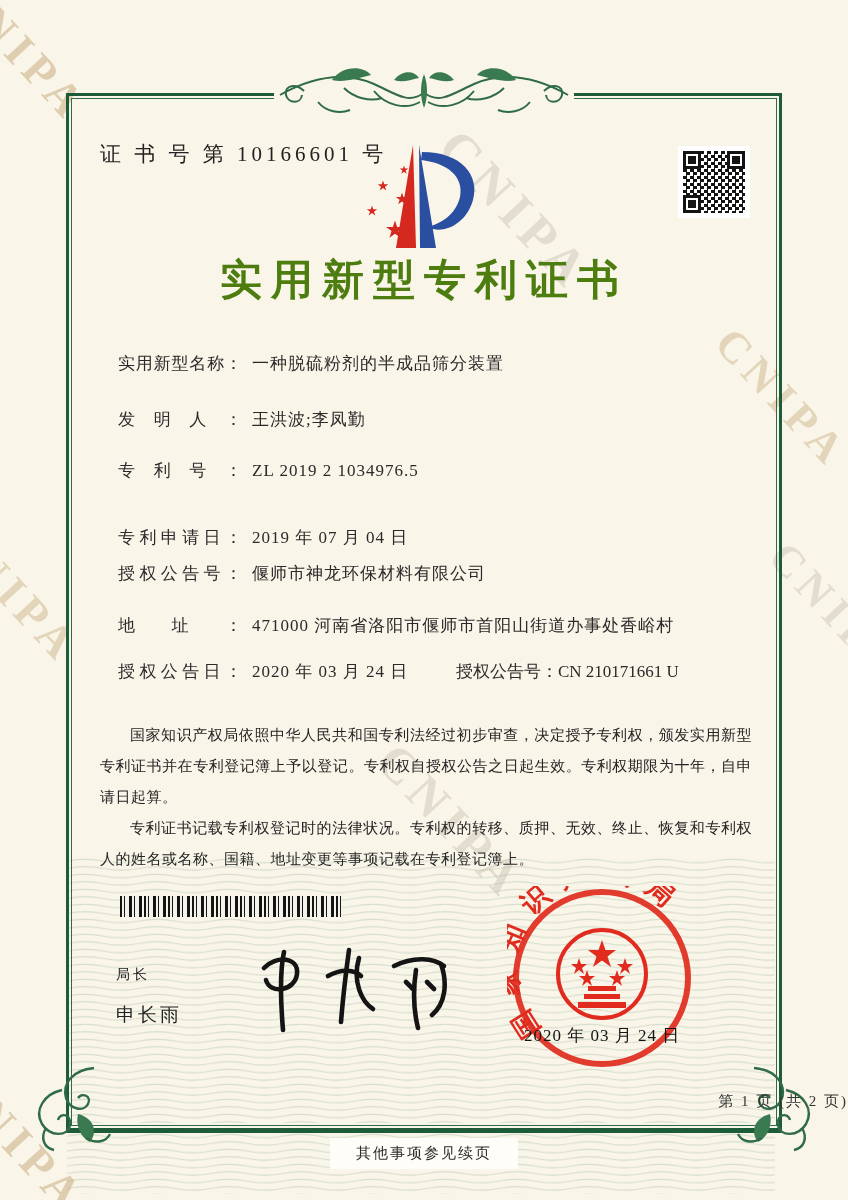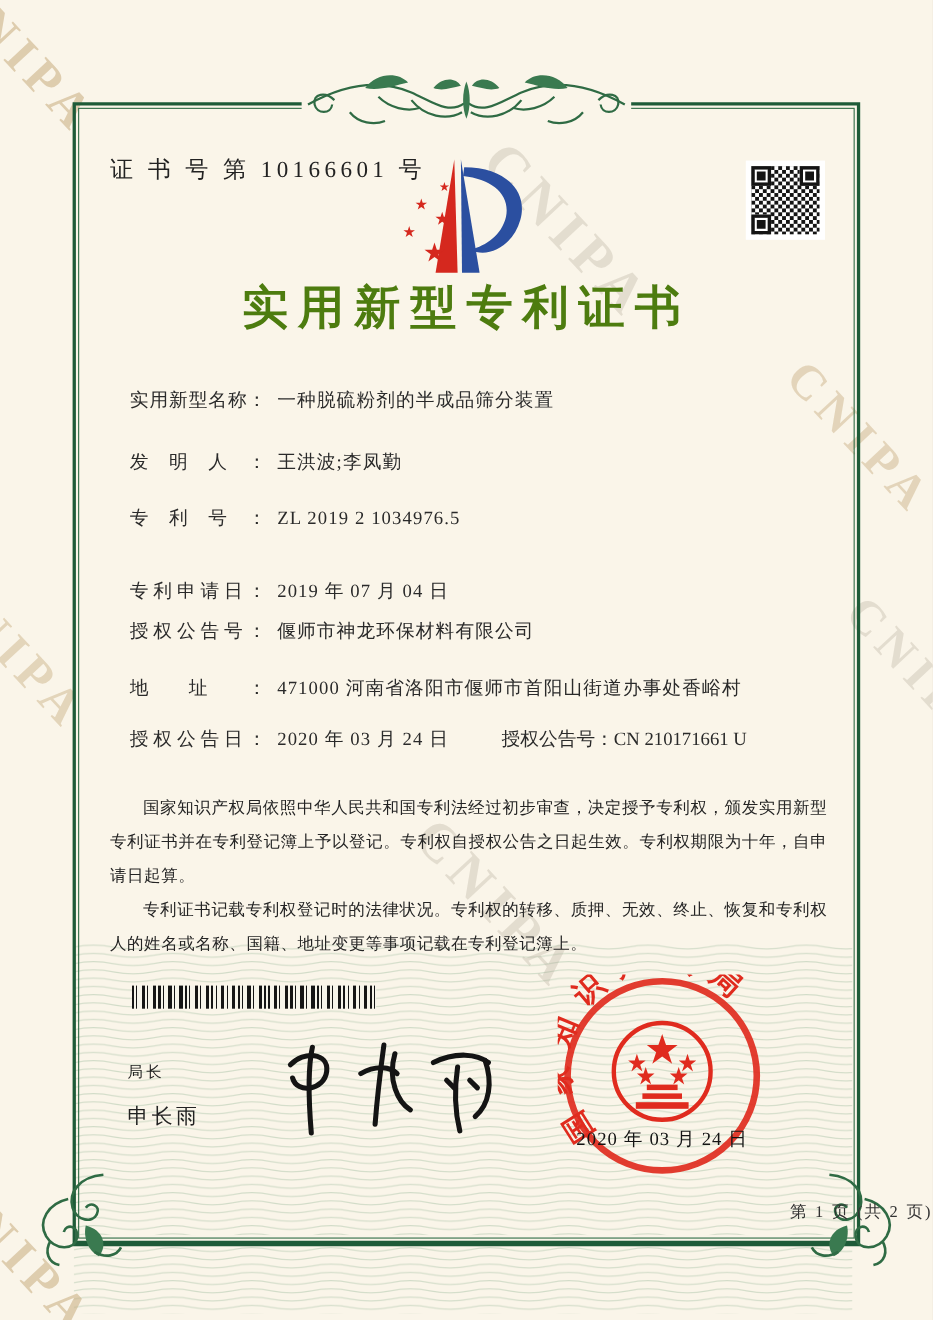--- a/index.html
+++ b/index.html
@@ -221,14 +221,15 @@
       <path d="M110,84 l2,6 6,0 -5,4 2,6 -5,-4 -5,4 2,-6 -5,-4 6,0 Z"></path>
       <rect x="81" y="100" width="28" height="5"></rect>
       <rect x="77" y="108" width="36" height="5"></rect>
       <rect x="71" y="116" width="48" height="6"></rect>
     </g>
     <text x="95" y="155" text-anchor="middle" font-size="17" fill="#141414" letter-spacing="1">2020 年 03 月 24 日</text>
   </svg>
 
   <div class="pageno">第 1 页 (共 2 页)</div>
 
+  <div class="footnote">其他事项参见续页</div>
 
 </div>
 
 </body></html>

